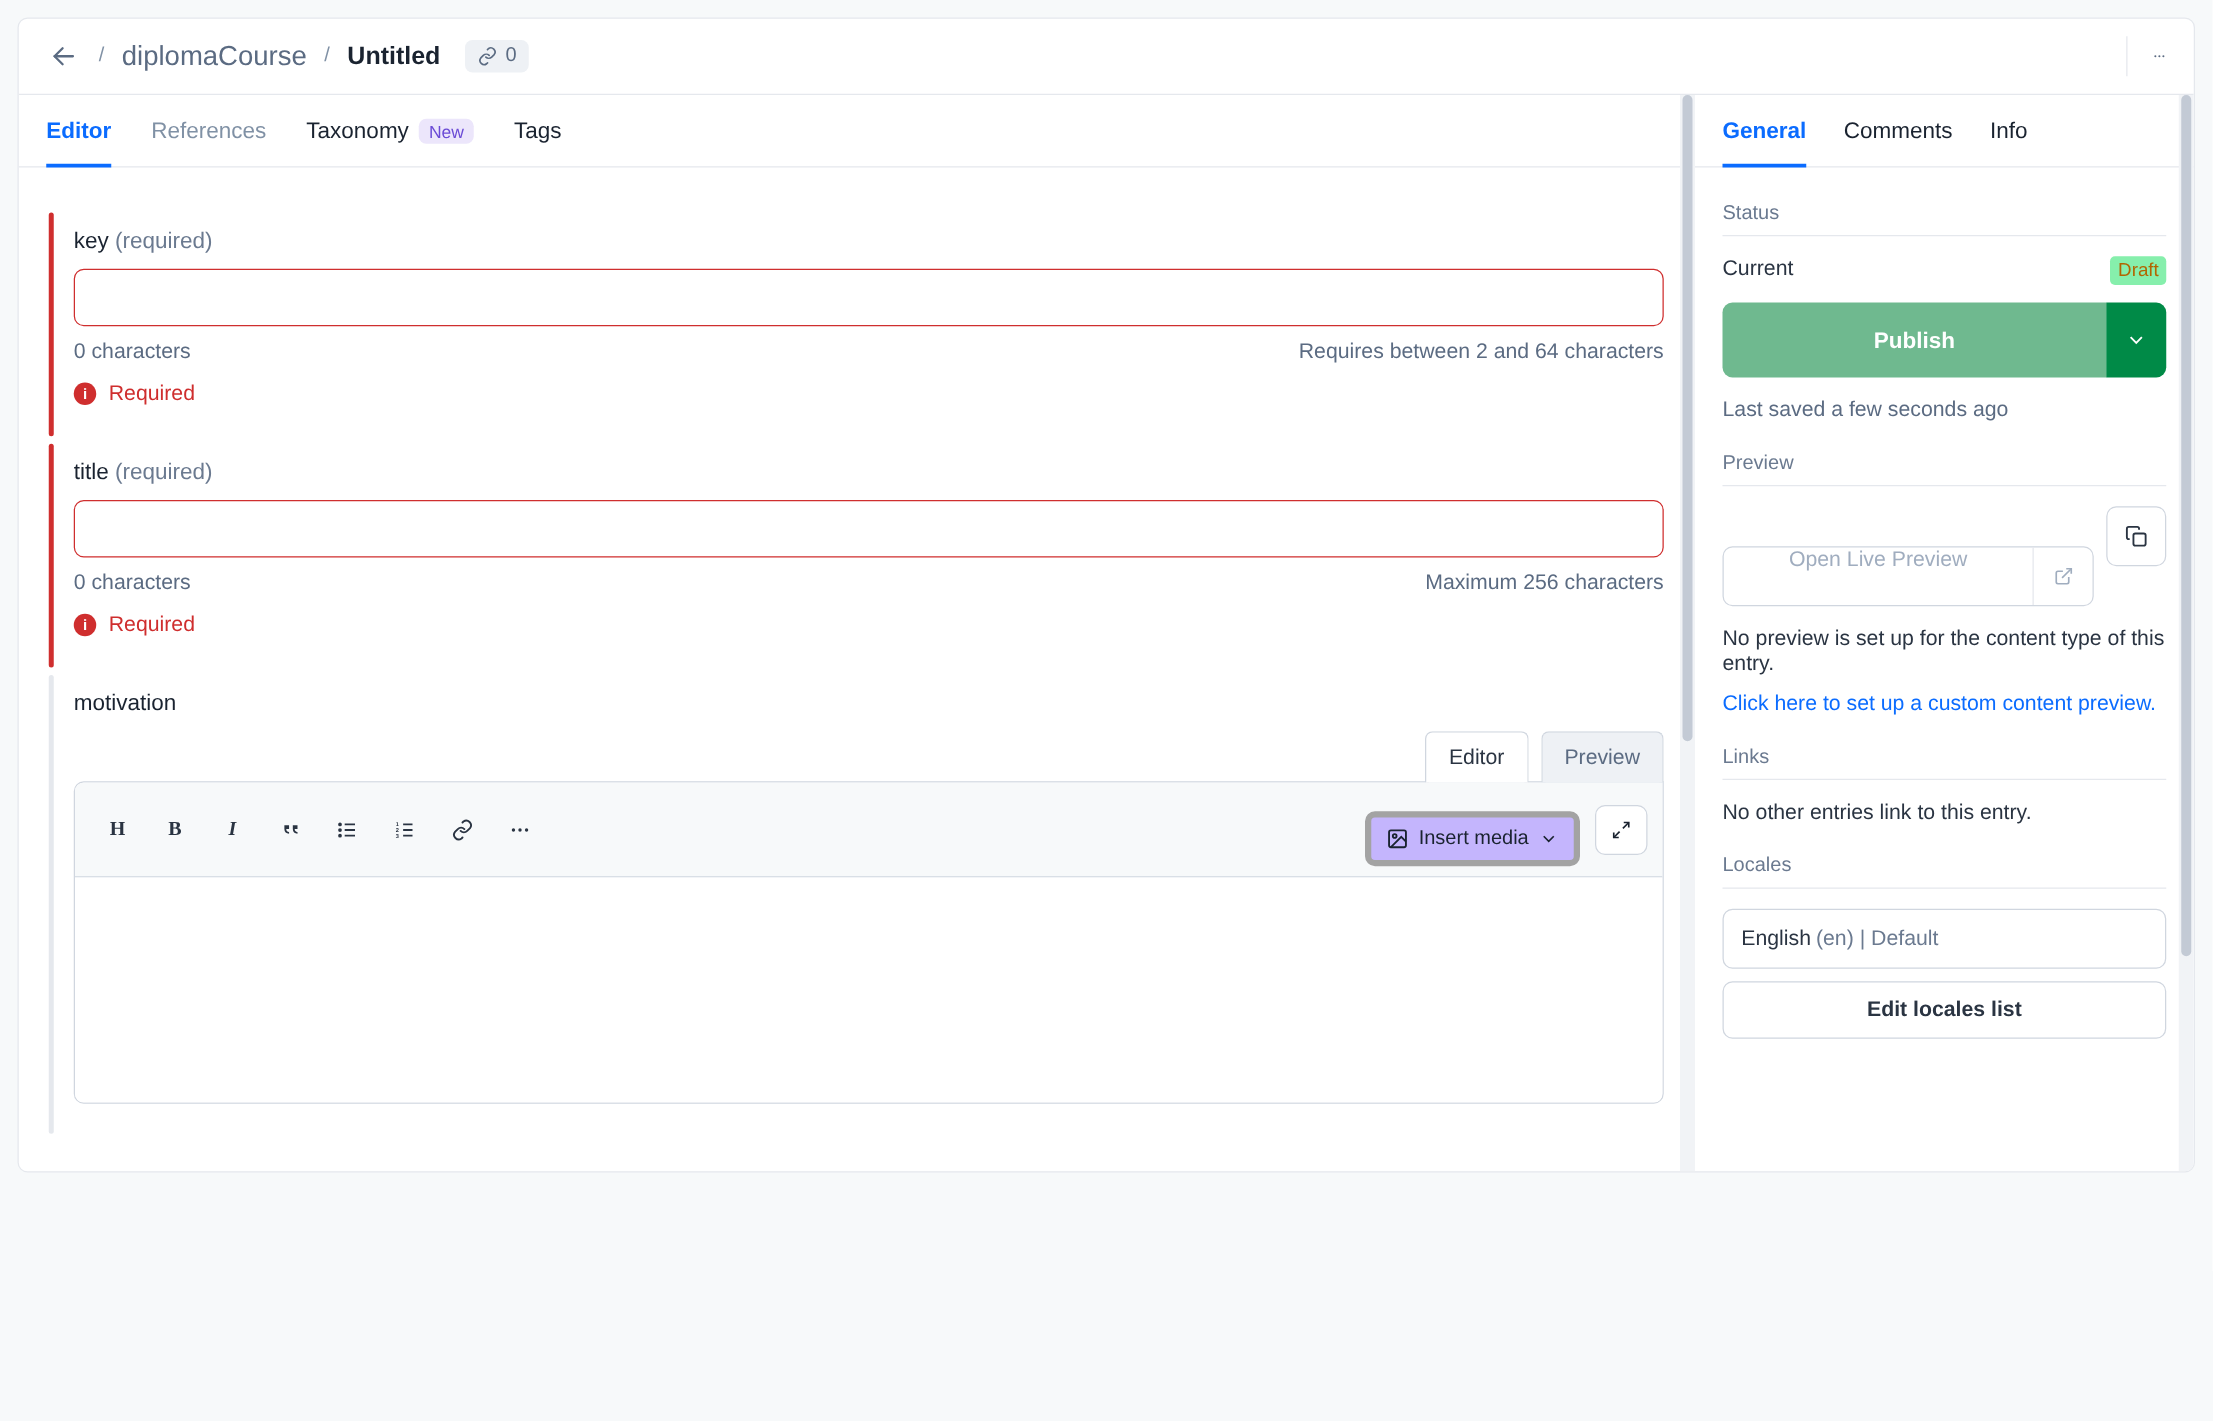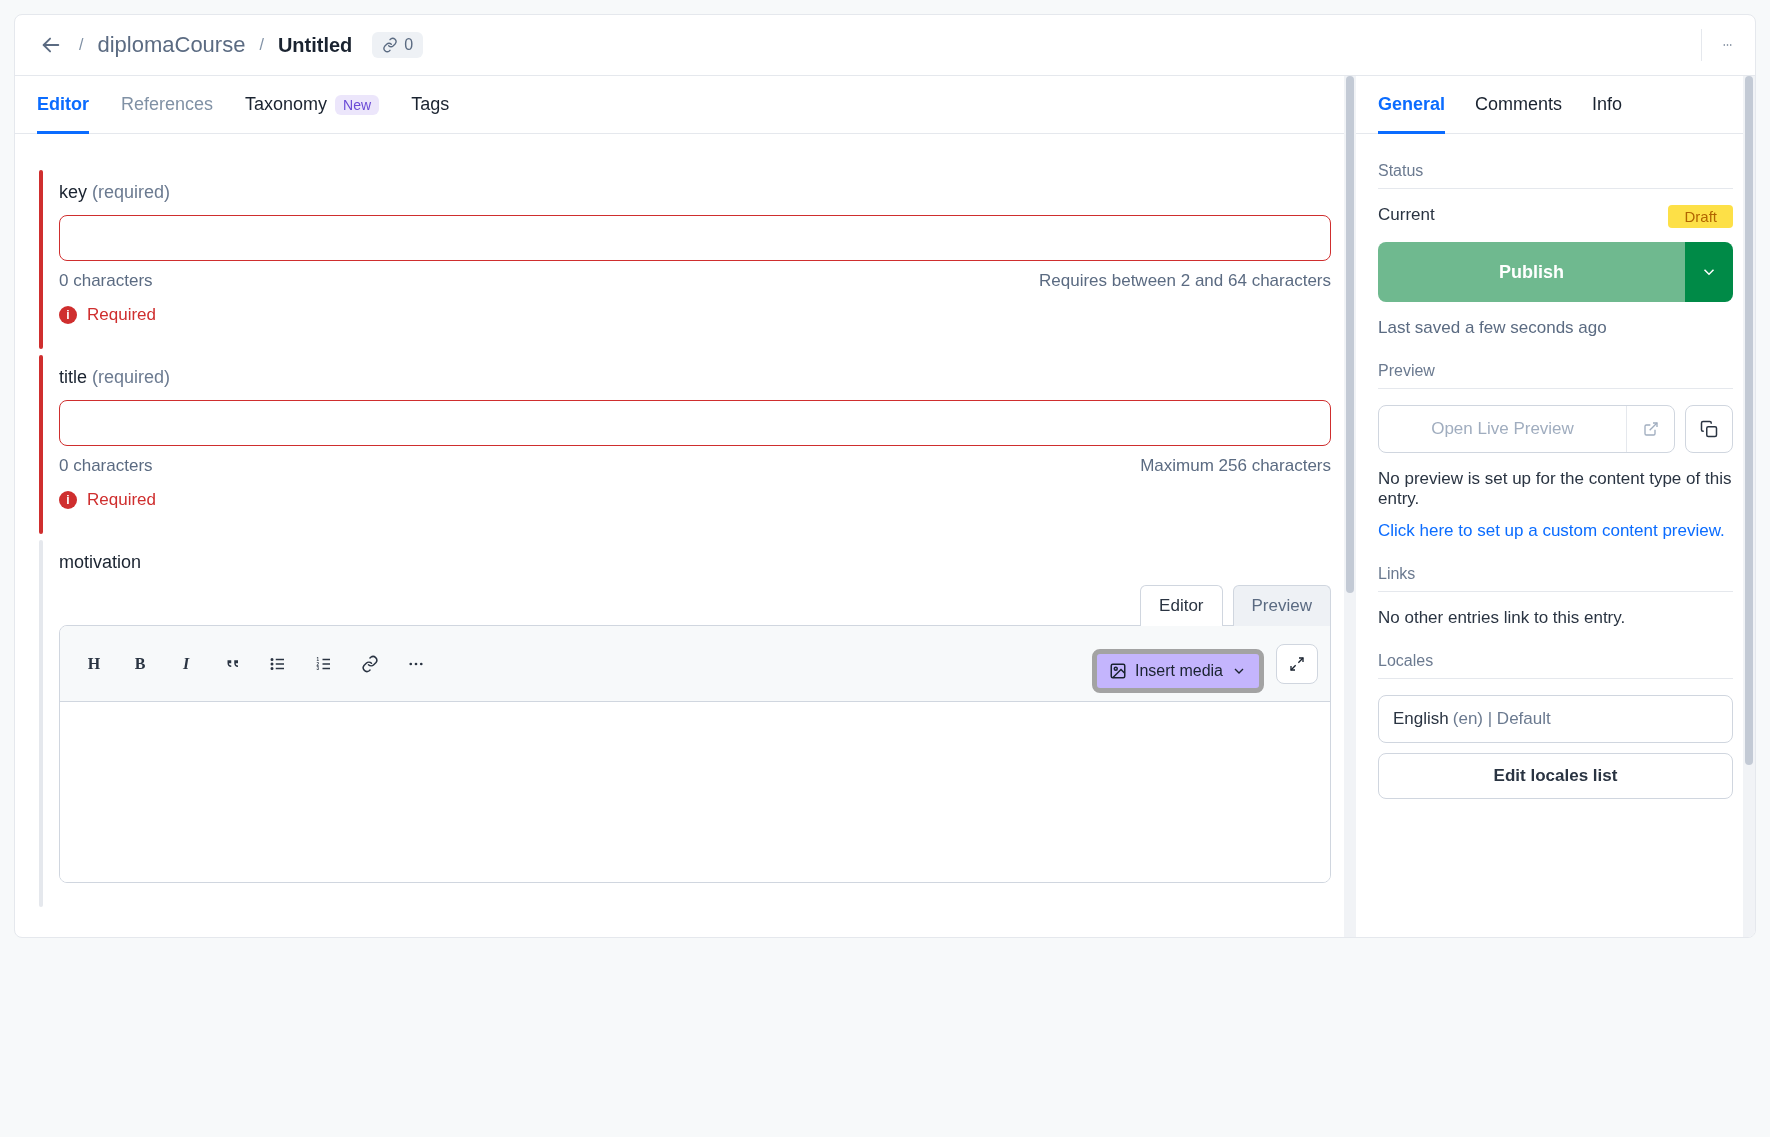--- a/index.html
+++ b/index.html
@@ -113,36 +113,36 @@
     border:1px solid #d0d6df; background:#fff; border-radius:8px; width:42px; height:40px;
     display:flex; align-items:center; justify-content:center; margin-left:10px; cursor:pointer;
   }
   .rt-canvas { height:180px; background:#fff; }
   
   .side-tabs { display:flex; gap:30px; padding:0 22px; border-bottom:1px solid #e5e8ed; }
   .side-body { padding: 22px; font-size:17px; color:#2a3442; }
   .section-title { color:#6b7a90; font-size:16px; padding-bottom:8px; border-bottom:1px solid #e5e8ed; margin-top:24px; margin-bottom:16px; }
   .section-title:first-child { margin-top:6px; }
   .status-row { display:flex; justify-content:space-between; align-items:flex-start; margin-bottom:14px; }
-  .draft-badge { background:#fde047; color:#b26500; padding:3px 16px; border-radius:4px; font-size:15px; font-weight:500; }
+  .draft-badge { background:#86efac; color:#b26500; padding:3px 6px; border-radius:4px; font-size:15px; font-weight:500; }
   .publish-row { display:flex; }
   .publish-btn {
     flex:1; background:#6fb98f; color:#fff; font-size:18px; font-weight:600;
     height:60px; display:flex; align-items:center; justify-content:center;
     border-radius:8px 0 0 8px; cursor:pointer;
   }
   .publish-caret {
     width:48px; background:#008a47; border-radius:0 8px 8px 0; display:flex; align-items:center; justify-content:center;
     cursor:pointer;
   }
   .muted-text { color:#5b6b82; margin-top:16px; }
   .preview-row { display:flex; gap:10px; }
   .preview-main {
     flex:1; border:1px solid #d0d6df; border-radius:8px; height:48px;
-    display:flex; align-items:center; position:relative;
+    display:flex; align-items:flex-start; position:relative;margin-top:32px;
   }
   .preview-main .lbl { flex:1; text-align:center; color:#a0adbf; font-size:17px; }
   .preview-main .icon-slot { width:48px; border-left:1px solid #e5e8ed; height:100%; display:flex; align-items:center; justify-content:center; color:#a0adbf;}
   .sq-btn {
     width:48px; height:48px; border:1px solid #d0d6df; border-radius:8px;
     display:flex; align-items:center; justify-content:center; color:#2a3442; cursor:pointer;
   }
   .link-text { color:#0b6cff; cursor:pointer; }
   .locale-input {
     border:1px solid #d0d6df; border-radius:8px; height:48px; display:flex; align-items:center;

